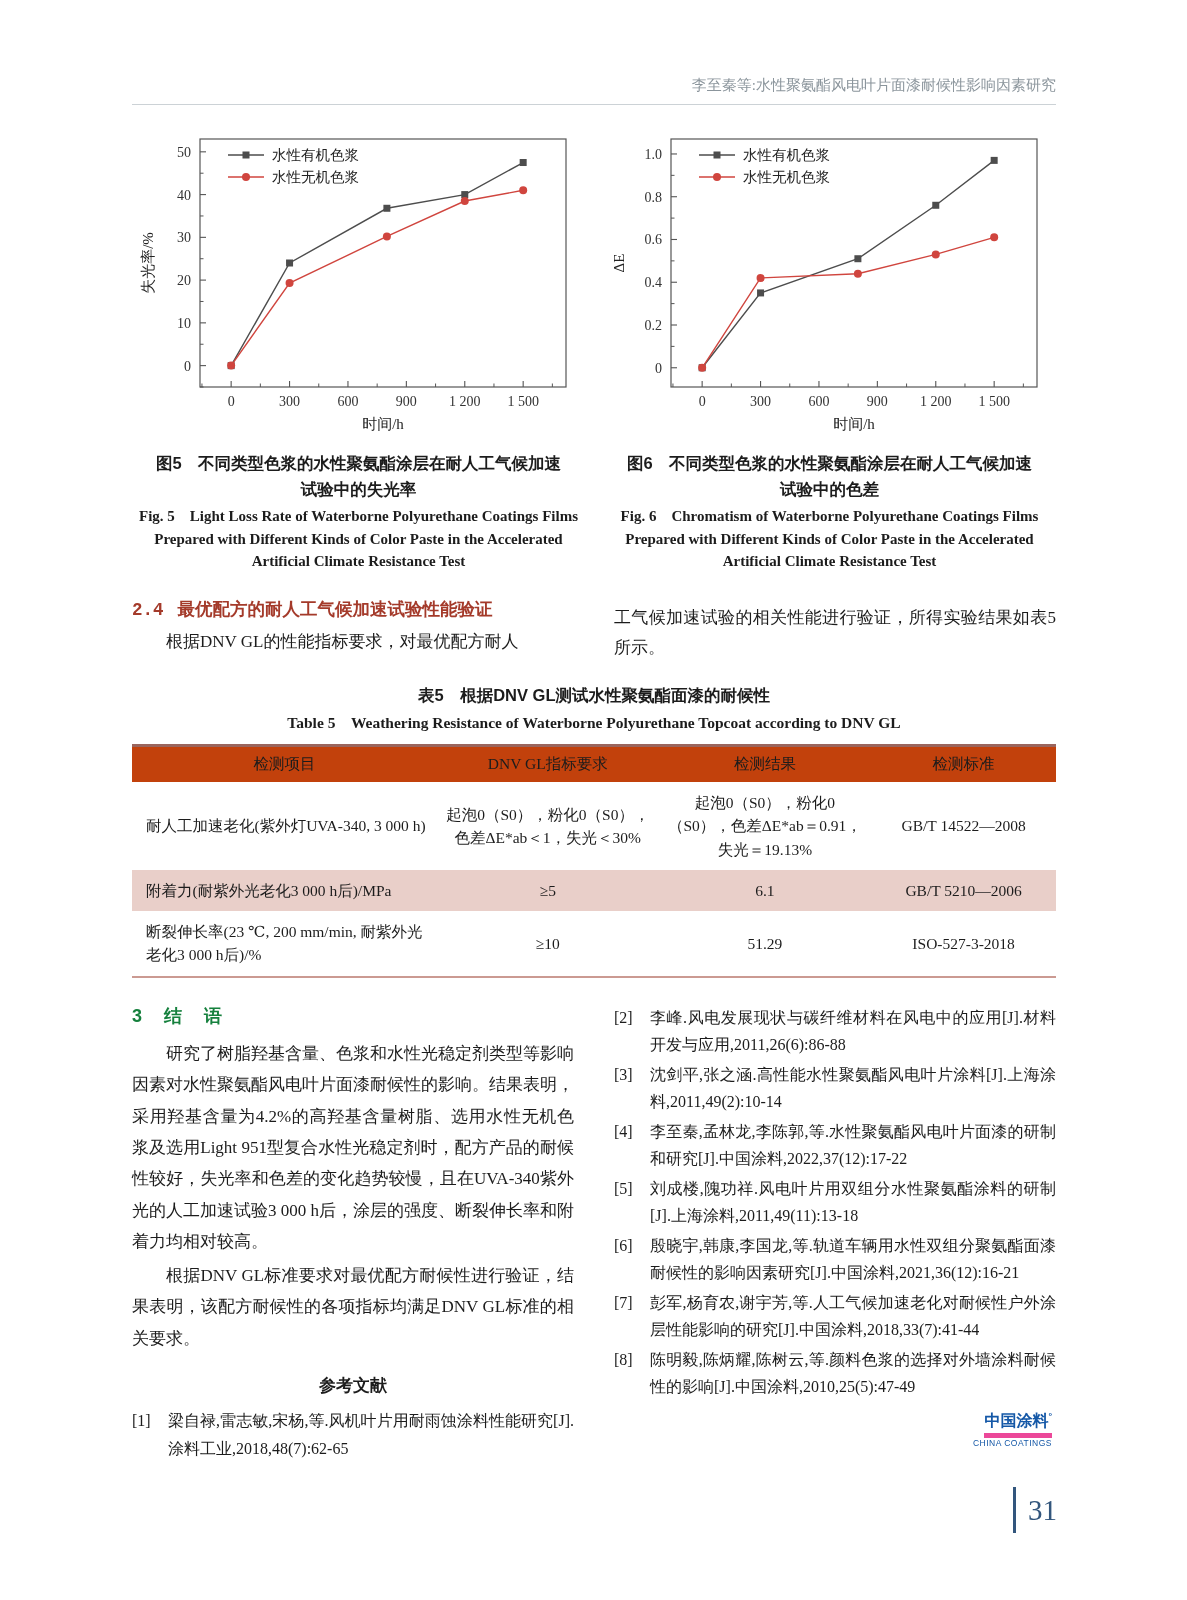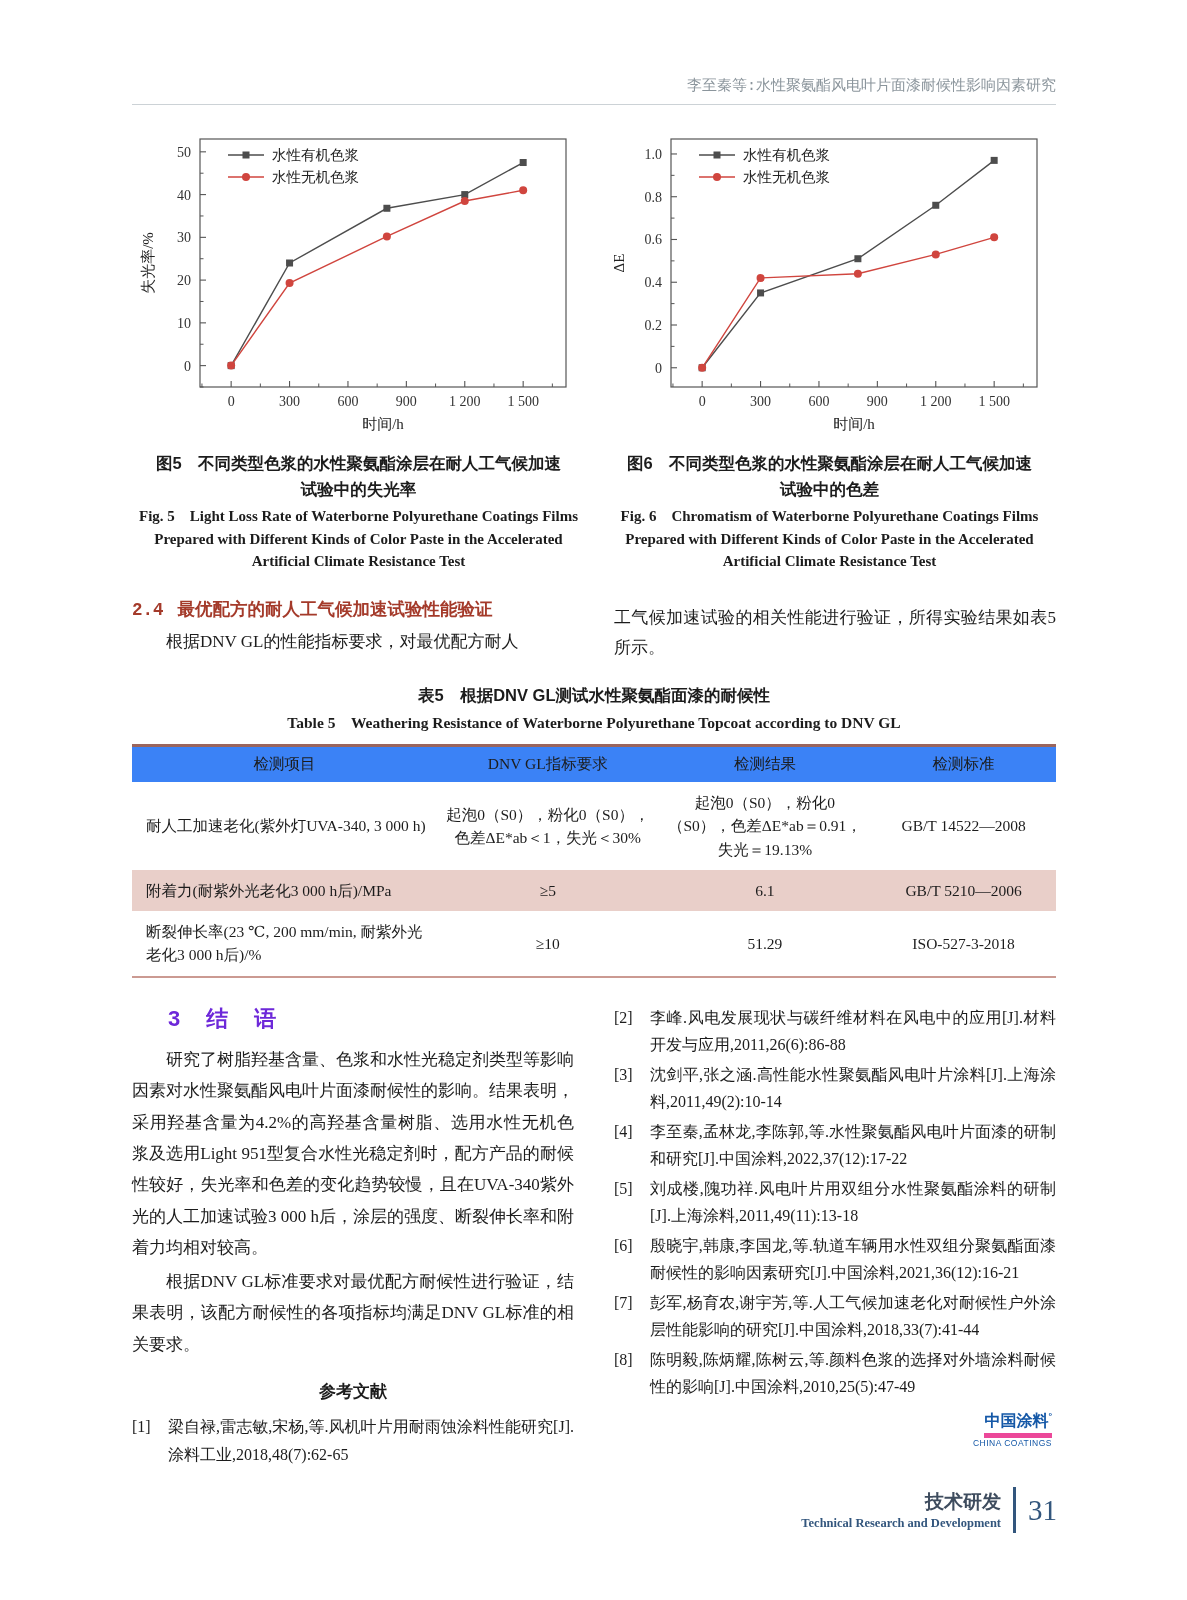--- a/index.html
+++ b/index.html
@@ -11,21 +11,21 @@
     background:#ffffff;
     font-family:"Liberation Serif","DejaVu Serif",serif;
     color:#1c1c1c;
     overflow:hidden;
   }
   .content { position:absolute; left:132px; top:76px; width:924px; }
 
   
   .running-head {
     text-align:right;
-    font-family:Liberation Mono, monospace;
+    font-family:Liberation Serif, serif;
     font-size:15px; color:#8b959c;
     padding-bottom:9px;
     border-bottom:1px solid #ccd2d6;
   }
 
   
   .figures-row { display:flex; gap:18px; margin-top:22px; }
   .fig-block { width:453px; }
   .fig-block svg { display:block; margin:0 auto; }
   .caption-zh {
@@ -51,35 +51,35 @@
   .two-col .para { margin-top:6px; }
 
   
   .table-block { margin-top:22px; }
   .tbl-title-zh {
     font-family:"Liberation Sans","DejaVu Sans",sans-serif;
     font-weight:bold; font-size:16.5px; text-align:center;
   }
   .tbl-title-en { font-weight:bold; font-size:15.5px; text-align:center; margin-top:6px; }
   table { width:100%; border-collapse:collapse; margin-top:10px; font-size:15.5px; }
-  thead tr { background:#3b82f6; border-top:3px solid #9a655d; }
+  thead tr { background:#c2410c; border-top:3px solid #9a655d; }
   th { font-weight:normal; padding:7px 6px; text-align:center; }
   td { padding:9px 8px; text-align:center; line-height:1.5; vertical-align:middle; }
   td.c-left { text-align:left; padding-left:14px; }
   tbody tr.highlight { background:#e9cfc9; }
   tbody tr:last-child { border-bottom:2px solid #cb9a92; }
   th:nth-child(1){ width:33%; } th:nth-child(2){ width:24%; }
   th:nth-child(3){ width:23%; } th:nth-child(4){ width:20%; }
 
   
   .bottom-cols { display:flex; gap:40px; margin-top:26px; }
   .concl-head {
     font-family:"Liberation Sans","DejaVu Sans",sans-serif;
-    font-weight:bold; font-size:22px; color:#6d28d9;
-    letter-spacing:2px; margin-bottom:10px;margin-left:36px;
+    font-weight:bold; font-size:18px; color:#15803d;
+    letter-spacing:2px; margin-bottom:10px;
   }
   .bottom-cols .para { margin-bottom:2px; line-height:1.85; }
   .ref-heading {
     font-family:"Liberation Sans","DejaVu Sans",sans-serif;
     font-weight:bold; font-size:17px; text-align:center;
     margin:20px 0 10px 0;
   }
   .ref { display:flex; font-size:16px; line-height:1.72; margin-bottom:2px; }
   .ref-num { flex:0 0 36px; }
   .ref-text { flex:1; text-align:justify; }
@@ -358,20 +358,16 @@
         <div class="logo">
           <span class="logo-zh"><span>中国涂料</span><span class="logo-sup">°</span></span>
           <div class="logo-en">CHINA COATINGS</div>
         </div>
       </div>
     </div>
 
   </div>
 
   <div class="footer">
-    <div class="footer-labels">
-      <div class="footer-zh">技术研发</div>
-      <div class="footer-en">Technical Research and Development</div>
-    </div>
     <div class="footer-bar"></div>
     <div class="footer-page">31</div>
   </div>
 </div>
 
 </body></html>

